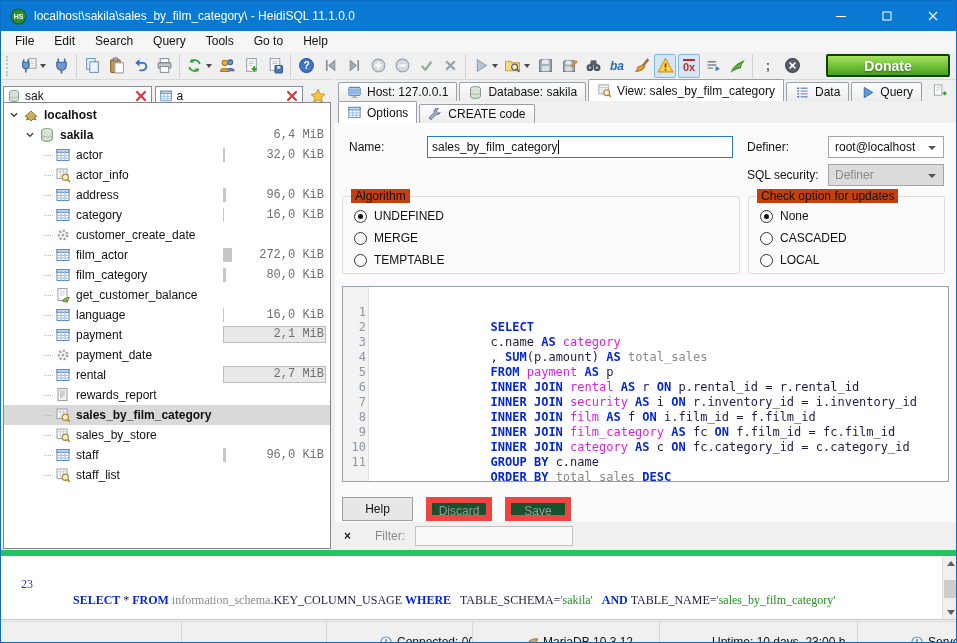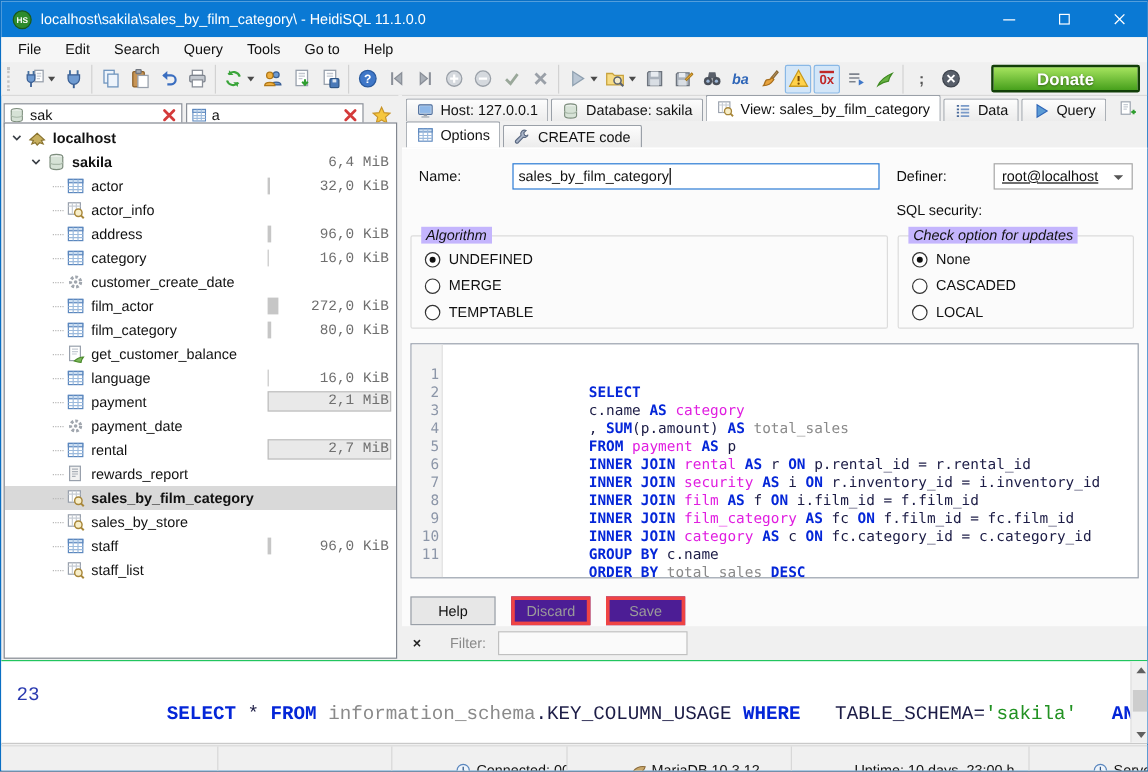--- a/index.html
+++ b/index.html
@@ -78,56 +78,56 @@
   .tic{width:15px;height:15px;flex:none;}
   .newtabbtn{width:22px;height:18px;margin:0 0 2px 4px;display:flex;align-items:center;justify-content:center;}
   .newtabbtn>span{width:15px;height:15px;display:block;}
 
   
   .content{position:absolute;left:0;right:0;top:44px;bottom:28px;background:#fbfbfb;border-top:1px solid #fff;}
   .lbl{position:absolute;white-space:nowrap;}
   .namebox{position:absolute;left:92px;top:12px;width:306px;height:22px;background:#fff;border:1px solid #2a7ad4;
            display:flex;align-items:center;padding:0 4px;}
   .caret{display:inline-block;width:1px;height:14px;background:#000;margin-left:1px;}
-  .combo{position:absolute;width:116px;height:22px;background:#fff;border:1px solid #a6a6a6;display:flex;align-items:center;padding:0 20px 0 6px;text-decoration:underline;}
+  .combo{position:absolute;width:116px;height:22px;background:#fff;border:1px solid #a6a6a6;display:flex;align-items:center;padding:0 20px 0 6px;}
   .combo::after{content:"";position:absolute;right:7px;top:9px;border-left:4px solid transparent;border-right:4px solid transparent;border-top:4px solid #555;}
   .combo.gray{background:#dcdcdc;}
   .gbox{position:absolute;border:1px solid #dcdcdc;border-radius:2px;}
-  .gtitle{position:absolute;top:-8px;left:8px;background:#c4b5fd;padding:0 4px;font-style:italic;}
+  .gtitle{position:absolute;top:-8px;left:8px;background:#c2410c;padding:0 4px;}
   .opts{padding-top:8px;}
   .opt{display:flex;align-items:center;gap:7px;height:22px;padding-left:11px;}
   .radio{width:13px;height:13px;border:1px solid #333;border-radius:50%;background:#fff;position:relative;flex:none;}
   .opt.checked .radio::after{content:"";position:absolute;left:3px;top:3px;width:5px;height:5px;border-radius:50%;background:#111;}
 
   
   .editor{position:absolute;left:7px;top:162px;width:607px;height:196px;background:#fff;border:1px solid #98a0ac;
           font-family:"DejaVu Sans Mono",monospace;font-size:12px;line-height:15px;overflow:hidden;padding-top:3px;}
   .gutterbg{position:absolute;left:0;top:0;bottom:0;width:26px;background:#f3f3f3;border-right:1px solid #e2e2e2;}
   .code-line{position:relative;padding-left:32px;white-space:pre;height:15px;}
   .ln{position:absolute;left:0;width:23px;text-align:right;color:#8c96a8;}
   .kw{color:#0426d8;font-weight:bold;}
   .tbl{color:#e01ee0;}
   .id{color:#1c1c46;}
   .gray{color:#8a8a8a;}
   .str{color:#229222;}
 
   
   .btnrow{position:absolute;left:7px;top:373px;display:flex;gap:13px;}
   .btn{width:71px;height:24px;background:#e7e7e7;border:1px solid #9aa0a8;font-family:"Liberation Sans",sans-serif;font-size:12px;color:#111;}
-  .btn.dis{background:#4c1d95;border:3px solid #ef4444;color:#9a9a9a;width:66px;}
+  .btn.dis{background:#14532d;border:6px solid #ef4444;color:#9a9a9a;width:66px;}
 
   
   .filterrow{position:absolute;left:0;right:0;bottom:0;height:28px;background:#f0f0f0;display:flex;align-items:center;gap:10px;}
   .fclose{margin-left:9px;font-weight:bold;font-size:12px;color:#222;}
   .flabel{color:#8a8a8a;margin-left:14px;}
   .finput{width:158px;height:20px;background:#fafafa;border:1px solid #c0c0c0;}
 
   
-  .logpanel{position:absolute;left:0;top:549px;width:957px;height:70px;background:#fff;border-top:1px solid #22c55e;
-            border-bottom:1px solid #c9c9c9;font-family:Liberation Mono, monospace;font-size:16px;line-height:16px;
+  .logpanel{position:absolute;left:0;top:549px;width:957px;height:70px;background:#fff;border-top:6px solid #22c55e;
+            border-bottom:1px solid #c9c9c9;font-family:Liberation Serif, serif;font-size:12px;line-height:16px;
             overflow:hidden;padding-top:4px;}
   .log-line{position:relative;padding-left:42px;white-space:pre;}
   .lln{position:absolute;left:0;width:32px;text-align:right;color:#2a3ab0;}
   .vscroll{position:absolute;right:0;top:0;bottom:0;width:16px;background:#f0f0f0;border-left:1px solid #e0e0e0;}
   .sarr{position:absolute;left:0;width:15px;height:15px;}
   .sarr.up{top:0;}
   .sarr.dn{bottom:0;}
   .sarr::after{content:"";position:absolute;left:4px;}
   .sarr.up::after{top:5px;border-left:4px solid transparent;border-right:4px solid transparent;border-bottom:5px solid #606060;}
   .sarr.dn::after{top:6px;border-left:4px solid transparent;border-right:4px solid transparent;border-top:5px solid #606060;}
@@ -1012,20 +1012,23 @@
           <span>sales_by_film_category</span>
             <span class="caret"></span>
         </div>
 
         <span class="lbl" style="left:412px;top:16px;">Definer:</span>
         <div class="combo" style="left:493px;top:12px;">
           <span>root@localhost</span>
         </div>
 
         <span class="lbl" style="left:412px;top:44px;">SQL security:</span>
+        <div class="combo gray" style="left:493px;top:40px;">
+          <span>Definer</span>
+        </div>
 
         <div class="gbox" style="left:7px;top:72px;width:398px;height:78px;">
           <span class="gtitle">Algorithm</span>
           <div class="opts">
 
               <label class="opt checked">
                 <span class="radio"></span>
                 <span>UNDEFINED</span>
               </label>
 

